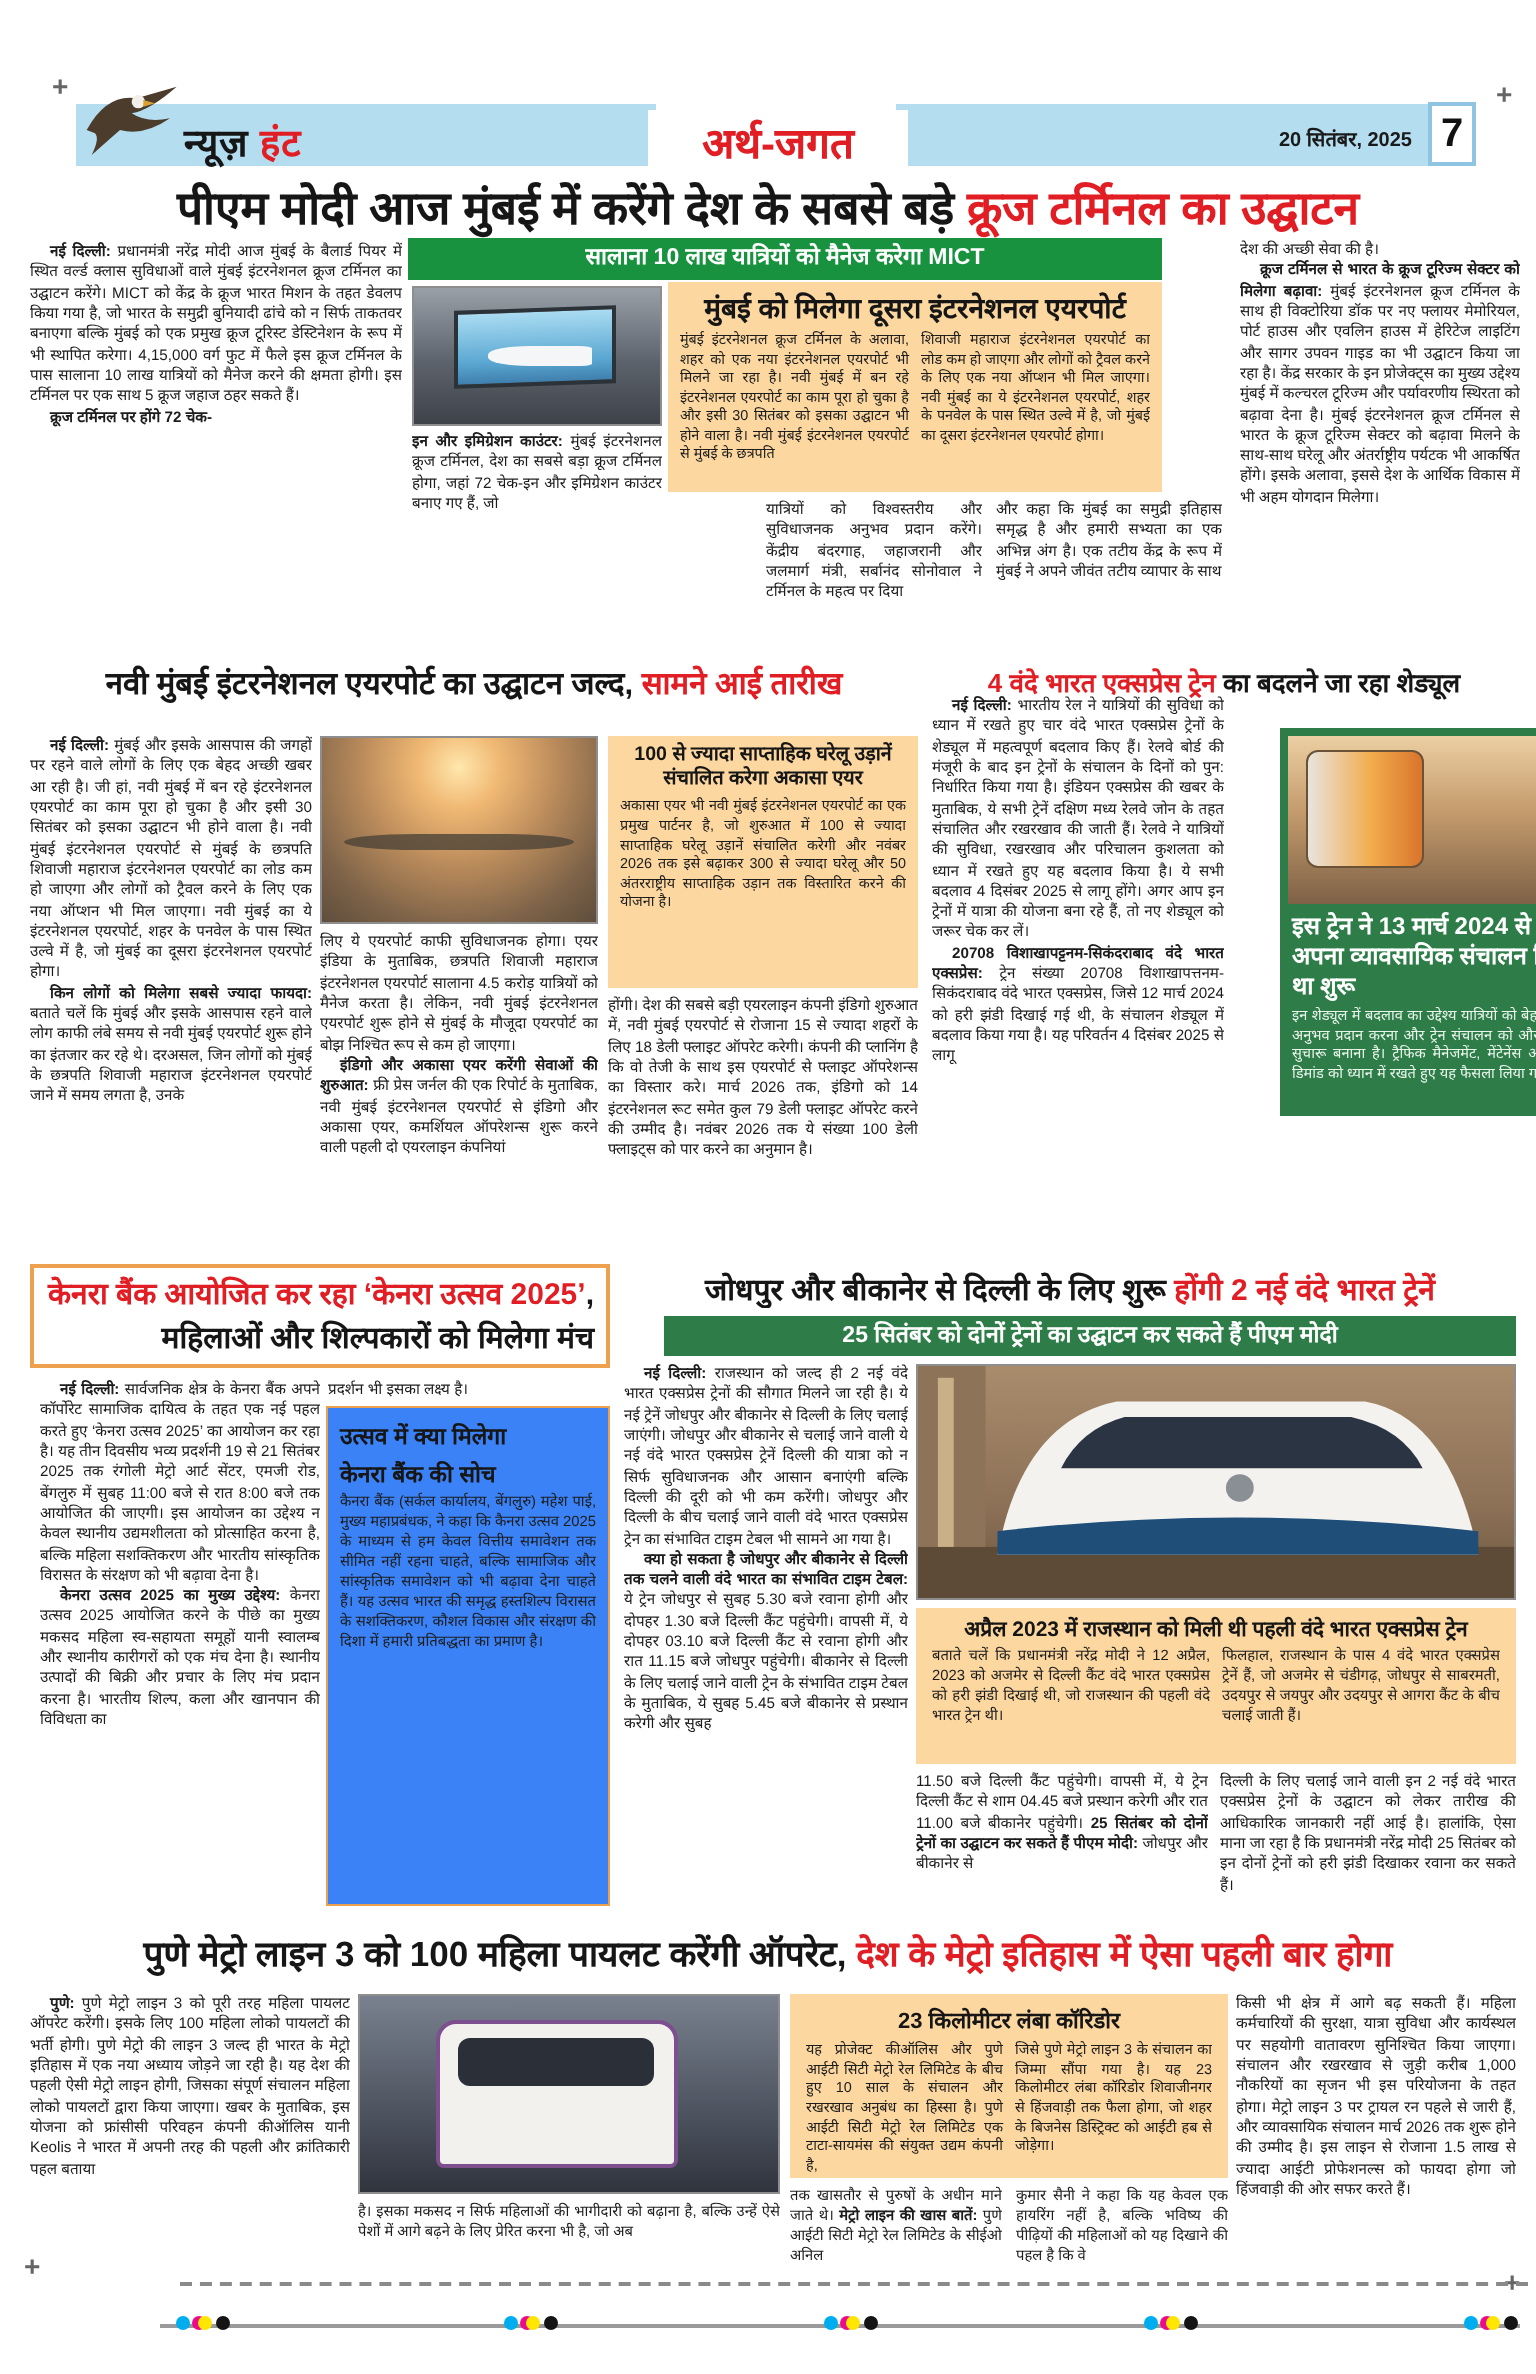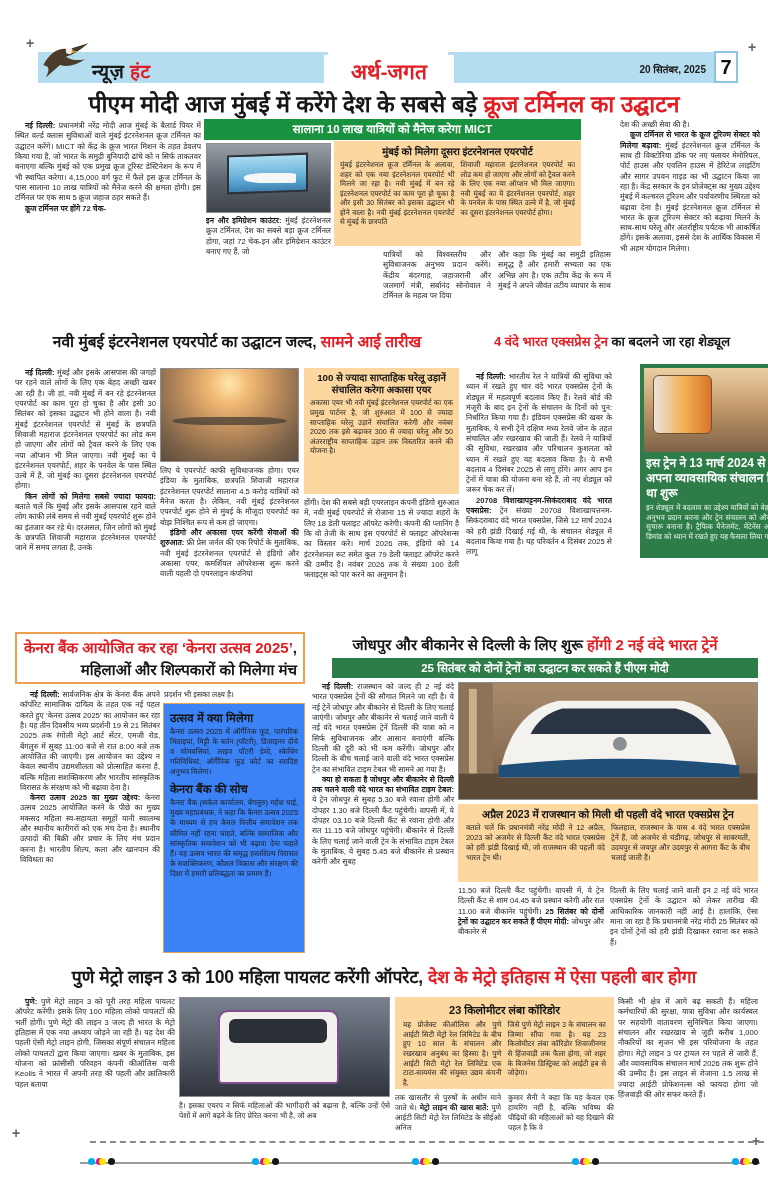--- a/index.html
+++ b/index.html
@@ -88,21 +88,21 @@
   </div>
 
   <div class="gbanner" style="left:204px;top:119px;width:377px;height:21px;font-size:11.5px;line-height:21px">सालाना 10 लाख यात्रियों को मैनेज करेगा MICT</div>
 
   <div class="photo ph-cruise" style="left:206px;top:143px;width:125px;height:70px">
     <div class="screen"></div>
     <div class="ship"></div>
   </div>
 
   <div class="obox" style="left:334px;top:141px;width:247px;height:105px;padding:3px 6px">
-    <div class="otitle" style="font-size:10px;margin-bottom:2px">मुंबई को मिलेगा दूसरा इंटरनेशनल एयरपोर्ट</div>
+    <div class="otitle" style="font-size:14px;margin-bottom:2px">मुंबई को मिलेगा दूसरा इंटरनेशनल एयरपोर्ट</div>
     <div class="cols2 just f72" style="line-height:1.32">
       <div>मुंबई इंटरनेशनल क्रूज टर्मिनल के अलावा, शहर को एक नया इंटरनेशनल एयरपोर्ट भी मिलने जा रहा है। नवी मुंबई में बन रहे इंटरनेशनल एयरपोर्ट का काम पूरा हो चुका है और इसी 30 सितंबर को इसका उद्घाटन भी होने वाला है। नवी मुंबई इंटरनेशनल एयरपोर्ट से मुंबई के छत्रपति</div>
       <div>शिवाजी महाराज इंटरनेशनल एयरपोर्ट का लोड कम हो जाएगा और लोगों को ट्रैवल करने के लिए एक नया ऑप्शन भी मिल जाएगा। नवी मुंबई का ये इंटरनेशनल एयरपोर्ट, शहर के पनवेल के पास स्थित उल्वे में है, जो मुंबई का दूसरा इंटरनेशनल एयरपोर्ट होगा।</div>
     </div>
   </div>
 
   <div class="abs just f76" style="left:206px;top:216px;width:125px;height:56px">
     <p style="text-indent:0"><b class="lead">इन और इमिग्रेशन काउंटर:</b><span> मुंबई इंटरनेशनल क्रूज टर्मिनल, देश का सबसे बड़ा क्रूज टर्मिनल होगा, जहां 72 चेक-इन और इमिग्रेशन काउंटर बनाए गए हैं, जो</span></p>
   </div>
 
@@ -130,21 +130,21 @@
   </div>
 
   <div class="obox" style="left:304px;top:368px;width:155px;height:126px;padding:4px 6px">
     <div class="otitle" style="font-size:9.8px;line-height:1.25;margin-bottom:2px">100 से ज्यादा साप्ताहिक घरेलू उड़ानें संचालित करेगा अकासा एयर</div>
     <div class="just f72" style="line-height:1.33">अकासा एयर भी नवी मुंबई इंटरनेशनल एयरपोर्ट का एक प्रमुख पार्टनर है, जो शुरुआत में 100 से ज्यादा साप्ताहिक घरेलू उड़ानें संचालित करेगी और नवंबर 2026 तक इसे बढ़ाकर 300 से ज्यादा घरेलू और 50 अंतरराष्ट्रीय साप्ताहिक उड़ान तक विस्तारित करने की योजना है।</div>
   </div>
   <div class="abs just f76" style="left:304px;top:498px;width:155px;height:122px">होंगी। देश की सबसे बड़ी एयरलाइन कंपनी इंडिगो शुरुआत में, नवी मुंबई एयरपोर्ट से रोजाना 15 से ज्यादा शहरों के लिए 18 डेली फ्लाइट ऑपरेट करेगी। कंपनी की प्लानिंग है कि वो तेजी के साथ इस एयरपोर्ट से फ्लाइट ऑपरेशन्स का विस्तार करे। मार्च 2026 तक, इंडिगो को 14 इंटरनेशनल रूट समेत कुल 79 डेली फ्लाइट ऑपरेट करने की उम्मीद है। नवंबर 2026 तक ये संख्या 100 डेली फ्लाइट्स को पार करने का अनुमान है।</div>
 
   <div class="sec-head" style="left:466px;top:332px;width:292px;font-size:13px"><span class="red">4 वंदे भारत एक्सप्रेस ट्रेन</span><span> का बदलने जा रहा शेड्यूल</span></div>
 
-  <div class="abs just f76" style="left:466px;top:372px;width:146px;height:256px">
+  <div class="abs just f76" style="left:466px;top:348px;width:146px;height:256px">
     <p><b class="lead">नई दिल्ली:</b><span> भारतीय रेल ने यात्रियों की सुविधा को ध्यान में रखते हुए चार वंदे भारत एक्सप्रेस ट्रेनों के शेड्यूल में महत्वपूर्ण बदलाव किए हैं। रेलवे बोर्ड की मंजूरी के बाद इन ट्रेनों के संचालन के दिनों को पुन: निर्धारित किया गया है। इंडियन एक्सप्रेस की खबर के मुताबिक, ये सभी ट्रेनें दक्षिण मध्य रेलवे जोन के तहत संचालित और रखरखाव की जाती हैं। रेलवे ने यात्रियों की सुविधा, रखरखाव और परिचालन कुशलता को ध्यान में रखते हुए यह बदलाव किया है। ये सभी बदलाव 4 दिसंबर 2025 से लागू होंगे। अगर आप इन ट्रेनों में यात्रा की योजना बना रहे हैं, तो नए शेड्यूल को जरूर चेक कर लें।</span></p>
     <p><b class="lead">20708 विशाखापट्टनम-सिकंदराबाद वंदे भारत एक्सप्रेस:</b><span> ट्रेन संख्या 20708 विशाखापत्तनम-सिकंदराबाद वंदे भारत एक्सप्रेस, जिसे 12 मार्च 2024 को हरी झंडी दिखाई गई थी, के संचालन शेड्यूल में बदलाव किया गया है। यह परिवर्तन 4 दिसंबर 2025 से लागू</span></p>
   </div>
 
   <div class="greenframe" style="left:640px;top:364px;width:156px;height:194px">
     <div class="photo ph-platform" style="position:relative;left:0;top:0;width:100%;height:84px;border:none">
       <div class="tr"></div>
     </div>
     <div class="gf-title">इस ट्रेन ने 13 मार्च 2024 से अपना व्यावसायिक संचालन किया था शुरू</div>
     <div class="gf-body">इन शेड्यूल में बदलाव का उद्देश्य यात्रियों को बेहतर यात्रा अनुभव प्रदान करना और ट्रेन संचालन को और अधिक सुचारू बनाना है। ट्रैफिक मैनेजमेंट, मेंटेनेंस और यात्री डिमांड को ध्यान में रखते हुए यह फैसला लिया गया है।</div>
@@ -153,21 +153,20 @@
   <div class="canara-head red" style="left:15px;top:632px;width:290px;height:52px"><span>केनरा बैंक आयोजित कर रहा ‘केनरा उत्सव 2025’</span><span style="color:#161616">, महिलाओं और शिल्पकारों को मिलेगा मंच</span></div>
 
   <div class="abs just f76" style="left:20px;top:690px;width:140px;height:262px">
     <p><b class="lead">नई दिल्ली:</b><span> सार्वजनिक क्षेत्र के केनरा बैंक अपने कॉर्पोरेट सामाजिक दायित्व के तहत एक नई पहल करते हुए ‘केनरा उत्सव 2025’ का आयोजन कर रहा है। यह तीन दिवसीय भव्य प्रदर्शनी 19 से 21 सितंबर 2025 तक रंगोली मेट्रो आर्ट सेंटर, एमजी रोड, बेंगलुरु में सुबह 11:00 बजे से रात 8:00 बजे तक आयोजित की जाएगी। इस आयोजन का उद्देश्य न केवल स्थानीय उद्यमशीलता को प्रोत्साहित करना है, बल्कि महिला सशक्तिकरण और भारतीय सांस्कृतिक विरासत के संरक्षण को भी बढ़ावा देना है।</span></p>
     <p><b class="lead">केनरा उत्सव 2025 का मुख्य उद्देश्य:</b><span> केनरा उत्सव 2025 आयोजित करने के पीछे का मुख्य मकसद महिला स्व-सहायता समूहों यानी स्वालम्ब और स्थानीय कारीगरों को एक मंच देना है। स्थानीय उत्पादों की बिक्री और प्रचार के लिए मंच प्रदान करना है। भारतीय शिल्प, कला और खानपान की विविधता का</span></p>
   </div>
   <div class="abs just f76" style="left:164px;top:690px;width:140px;height:11px">प्रदर्शन भी इसका लक्ष्य है।</div>
 
   <div class="obox" style="left:163px;top:703px;width:142px;height:250;border:1.5px solid #eda04e;background:#3b82f6;padding:4px 6px;height:250px">
     <div style="font-weight:bold;font-size:11.5px;margin:2px 0 2px">उत्सव में क्या मिलेगा</div>
-    <div class="just f74" style="line-height:1.36">कैनरा उत्सव 2025 में ऑर्गैनिक फूड, पारंपरिक मिठाइयां, मिट्टी के बर्तन (पॉटरी), डिजाइनर दीये व मोमबत्तियां, लाइव पॉटरी डेमो, स्केचिंग गतिविधियां, ऑर्गैनिक फूड कोर्ट का स्वादिष्ट अनुभव मिलेगा।</div>
     <div style="font-weight:bold;font-size:11.5px;margin:4px 0 2px">केनरा बैंक की सोच</div>
     <div class="just f74" style="line-height:1.36">कैनरा बैंक (सर्कल कार्यालय, बेंगलुरु) महेश पाई, मुख्य महाप्रबंधक, ने कहा कि कैनरा उत्सव 2025 के माध्यम से हम केवल वित्तीय समावेशन तक सीमित नहीं रहना चाहते, बल्कि सामाजिक और सांस्कृतिक समावेशन को भी बढ़ावा देना चाहते हैं। यह उत्सव भारत की समृद्ध हस्तशिल्प विरासत के सशक्तिकरण, कौशल विकास और संरक्षण की दिशा में हमारी प्रतिबद्धता का प्रमाण है।</div>
   </div>
 
   <div class="sec-head" style="left:312px;top:634px;width:446px;font-size:15px"><span>जोधपुर और बीकानेर से दिल्ली के लिए शुरू </span><span class="red">होंगी 2 नई वंदे भारत ट्रेनें</span></div>
   <div class="gbanner" style="left:332px;top:658px;width:426px;height:20px;font-size:11.5px;line-height:20px;background:#2e7d49">25 सितंबर को दोनों ट्रेनों का उद्घाटन कर सकते हैं पीएम मोदी</div>
 
   <div class="abs just f76" style="left:312px;top:682px;width:142px;height:268px">
     <p><b class="lead">नई दिल्ली:</b><span> राजस्थान को जल्द ही 2 नई वंदे भारत एक्सप्रेस ट्रेनों की सौगात मिलने जा रही है। ये नई ट्रेनें जोधपुर और बीकानेर से दिल्ली के लिए चलाई जाएंगी। जोधपुर और बीकानेर से चलाई जाने वाली ये नई वंदे भारत एक्सप्रेस ट्रेनें दिल्ली की यात्रा को न सिर्फ सुविधाजनक और आसान बनाएंगी बल्कि दिल्ली की दूरी को भी कम करेंगी। जोधपुर और दिल्ली के बीच चलाई जाने वाली वंदे भारत एक्सप्रेस ट्रेन का संभावित टाइम टेबल भी सामने आ गया है।</span></p>
     <p><b class="lead">क्या हो सकता है जोधपुर और बीकानेर से दिल्ली तक चलने वाली वंदे भारत का संभावित टाइम टेबल:</b><span> ये ट्रेन जोधपुर से सुबह 5.30 बजे रवाना होगी और दोपहर 1.30 बजे दिल्ली कैंट पहुंचेगी। वापसी में, ये दोपहर 03.10 बजे दिल्ली कैंट से रवाना होगी और रात 11.15 बजे जोधपुर पहुंचेगी। बीकानेर से दिल्ली के लिए चलाई जाने वाली ट्रेन के संभावित टाइम टेबल के मुताबिक, ये सुबह 5.45 बजे बीकानेर से प्रस्थान करेगी और सुबह</span></p>
@@ -204,21 +203,21 @@
 
   <div class="abs just f76" style="left:15px;top:997px;width:160px;height:138px">
     <p><b class="lead">पुणे:</b><span> पुणे मेट्रो लाइन 3 को पूरी तरह महिला पायलट ऑपरेट करेंगी। इसके लिए 100 महिला लोको पायलटों की भर्ती होगी। पुणे मेट्रो की लाइन 3 जल्द ही भारत के मेट्रो इतिहास में एक नया अध्याय जोड़ने जा रही है। यह देश की पहली ऐसी मेट्रो लाइन होगी, जिसका संपूर्ण संचालन महिला लोको पायलटों द्वारा किया जाएगा। खबर के मुताबिक, इस योजना को फ्रांसीसी परिवहन कंपनी कीऑलिस यानी Keolis ने भारत में अपनी तरह की पहली और क्रांतिकारी पहल बताया</span></p>
   </div>
 
   <div class="photo ph-metro" style="left:179px;top:997px;width:211px;height:100px">
     <span class="m">
         <i></i>
       </span>
   </div>
-  <div class="abs just f74" style="left:179px;top:1101px;width:211px;height:36px">है। इसका एयरप न सिर्फ महिलाओं की भागीदारी को बढ़ाना है, बल्कि उन्हें ऐसे पेशों में आगे बढ़ने के लिए प्रेरित करना भी है, जो अब</div>
+  <div class="abs just f74" style="left:179px;top:1101px;width:211px;height:36px">है। इसका मकसद न सिर्फ महिलाओं की भागीदारी को बढ़ाना है, बल्कि उन्हें ऐसे पेशों में आगे बढ़ने के लिए प्रेरित करना भी है, जो अब</div>
 
   <div class="obox" style="left:395px;top:997px;width:219px;height:92px;padding:3px 8px">
     <div class="otitle" style="font-size:11px;margin:2px 0 3px">23 किलोमीटर लंबा कॉरिडोर</div>
     <div class="cols2 just f72" style="line-height:1.34">
       <div>यह प्रोजेक्ट कीऑलिस और पुणे आईटी सिटी मेट्रो रेल लिमिटेड के बीच हुए 10 साल के संचालन और रखरखाव अनुबंध का हिस्सा है। पुणे आईटी सिटी मेट्रो रेल लिमिटेड एक टाटा-सायमंस की संयुक्त उद्यम कंपनी है,</div>
       <div>जिसे पुणे मेट्रो लाइन 3 के संचालन का जिम्मा सौंपा गया है। यह 23 किलोमीटर लंबा कॉरिडोर शिवाजीनगर से हिंजवाड़ी तक फैला होगा, जो शहर के बिजनेस डिस्ट्रिक्ट को आईटी हब से जोड़ेगा।</div>
     </div>
   </div>
 
   <div class="abs just f74" style="left:395px;top:1093px;width:106px;height:46px">

